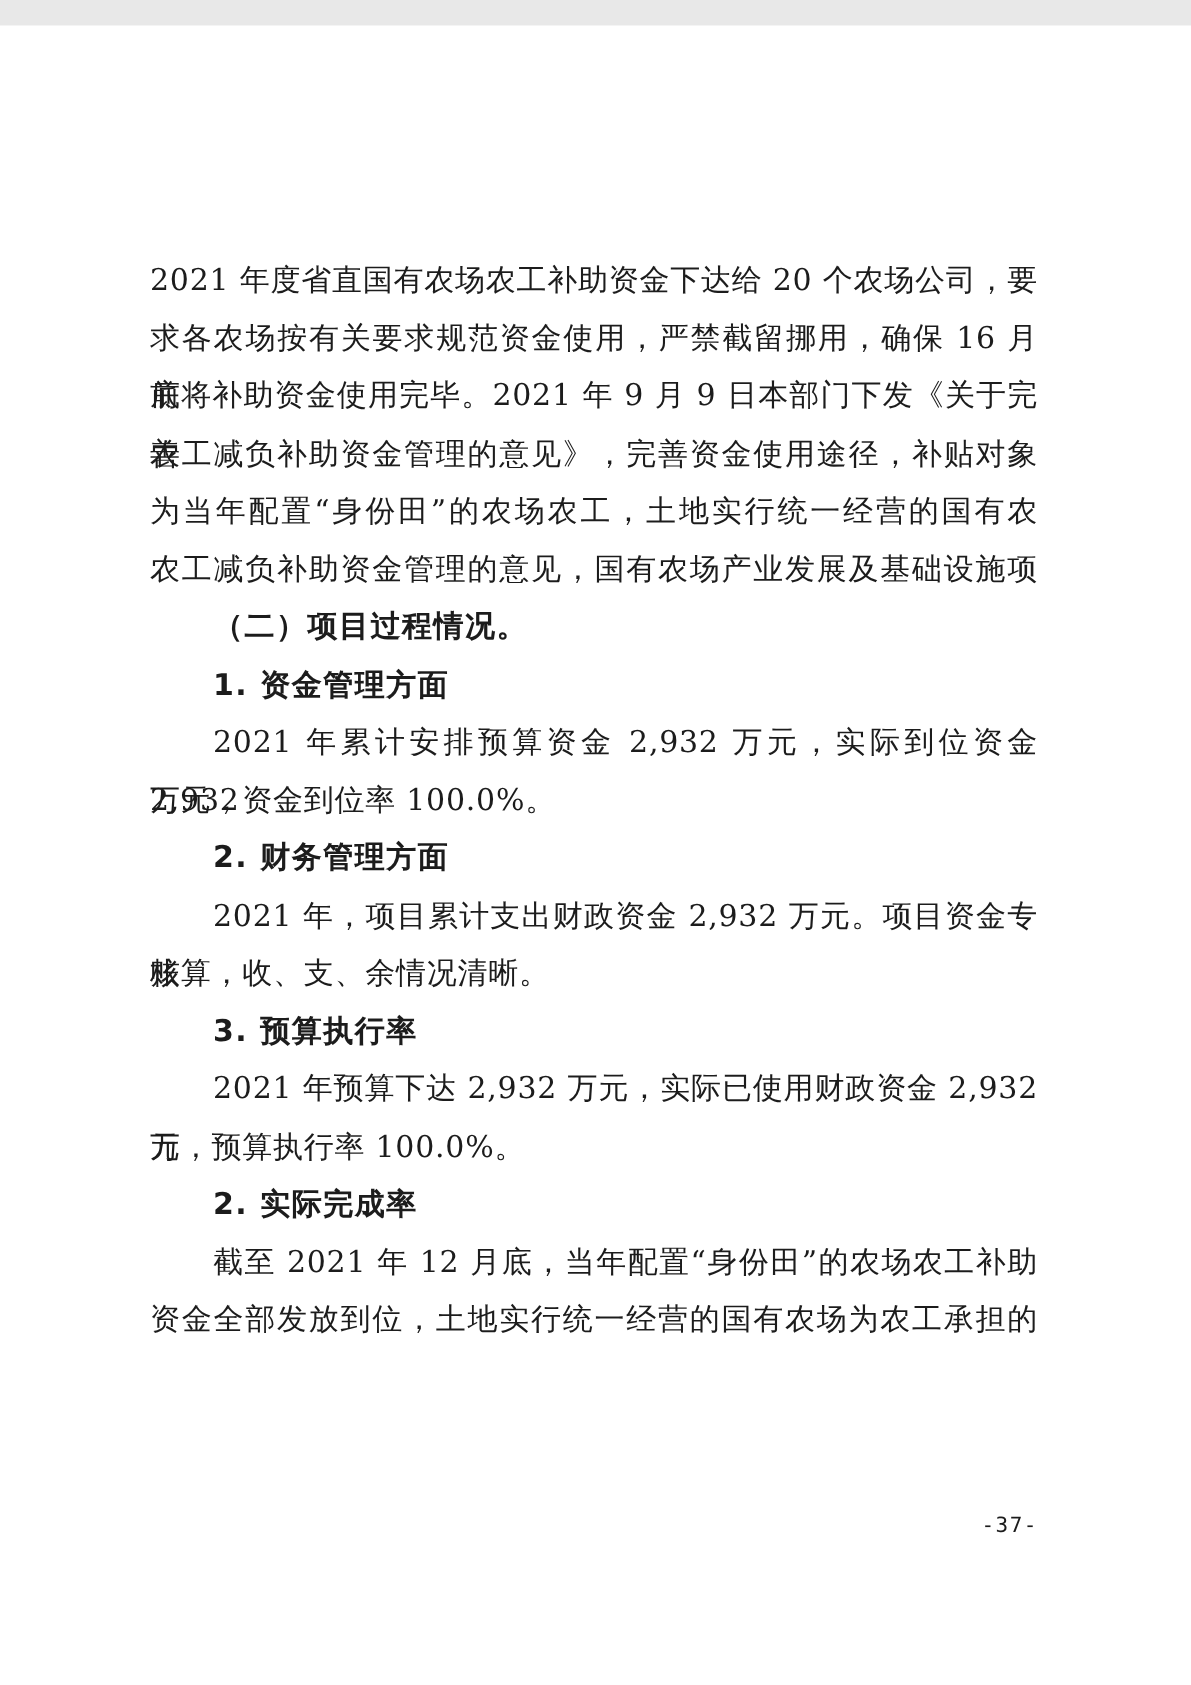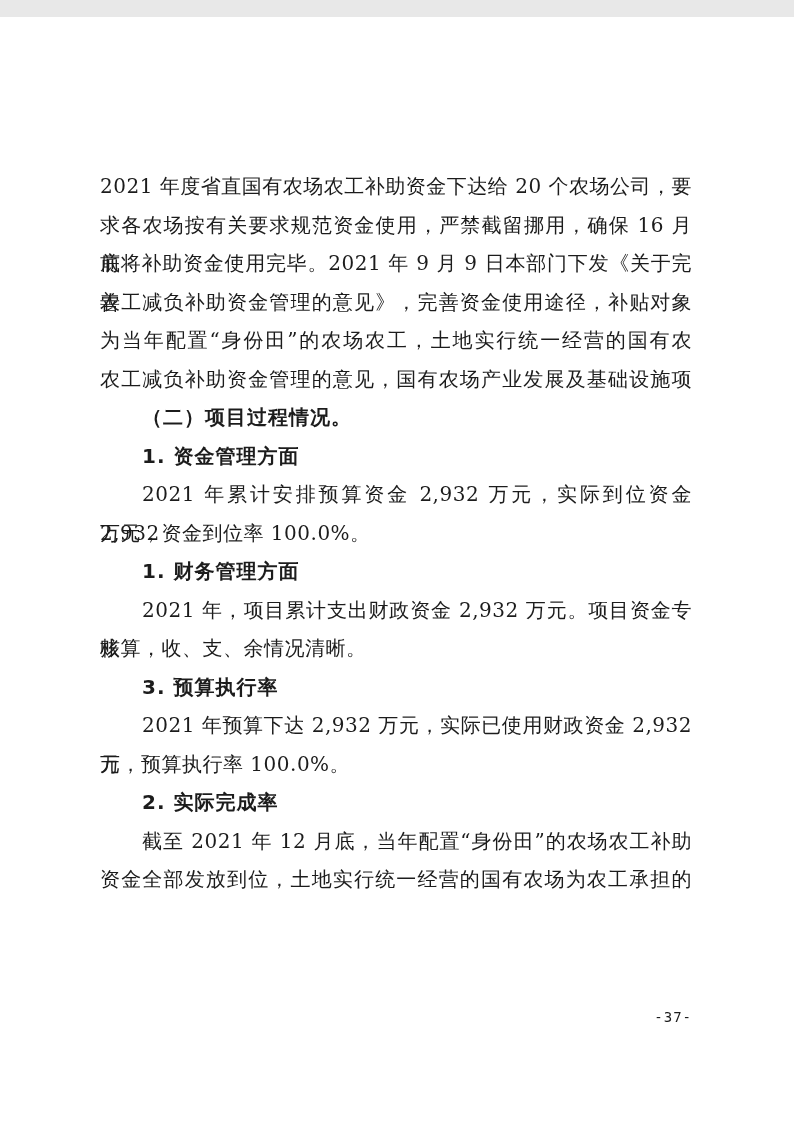--- a/index.html
+++ b/index.html
@@ -68,21 +68,21 @@
     <div class="ln j">2021 年度省直国有农场农工补助资金下达给 20 个农场公司，要</div>
     <div class="ln j">求各农场按有关要求规范资金使用，严禁截留挪用，确保 16 月底</div>
     <div class="ln j">前将补助资金使用完毕。2021 年 9 月 9 日本部门下发《关于完善</div>
     <div class="ln j">农工减负补助资金管理的意见》，完善资金使用途径，补贴对象</div>
     <div class="ln j">为当年配置“身份田”的农场农工，土地实行统一经营的国有农</div>
     <div class="ln j">农工减负补助资金管理的意见，国有农场产业发展及基础设施项</div>
     <div class="ln hd ind">（二）项目过程情况。</div>
     <div class="ln hd ind">1. 资金管理方面</div>
     <div class="ln j ind">2021 年累计安排预算资金 2,932 万元，实际到位资金 2,932</div>
     <div class="ln">万元，资金到位率 100.0%。</div>
-    <div class="ln hd ind">1. 财务管理方面</div>
+    <div class="ln hd ind">2. 财务管理方面</div>
     <div class="ln j ind">2021 年，项目累计支出财政资金 2,932 万元。项目资金专账</div>
     <div class="ln">核算，收、支、余情况清晰。</div>
     <div class="ln hd ind">3. 预算执行率</div>
     <div class="ln j ind">2021 年预算下达 2,932 万元，实际已使用财政资金 2,932 万</div>
     <div class="ln">元，预算执行率 100.0%。</div>
     <div class="ln hd ind">2. 实际完成率</div>
     <div class="ln j ind">截至 2021 年 12 月底，当年配置“身份田”的农场农工补助</div>
     <div class="ln j">资金全部发放到位，土地实行统一经营的国有农场为农工承担的</div>
   </div>
   <div class="page-number">-37-</div>

